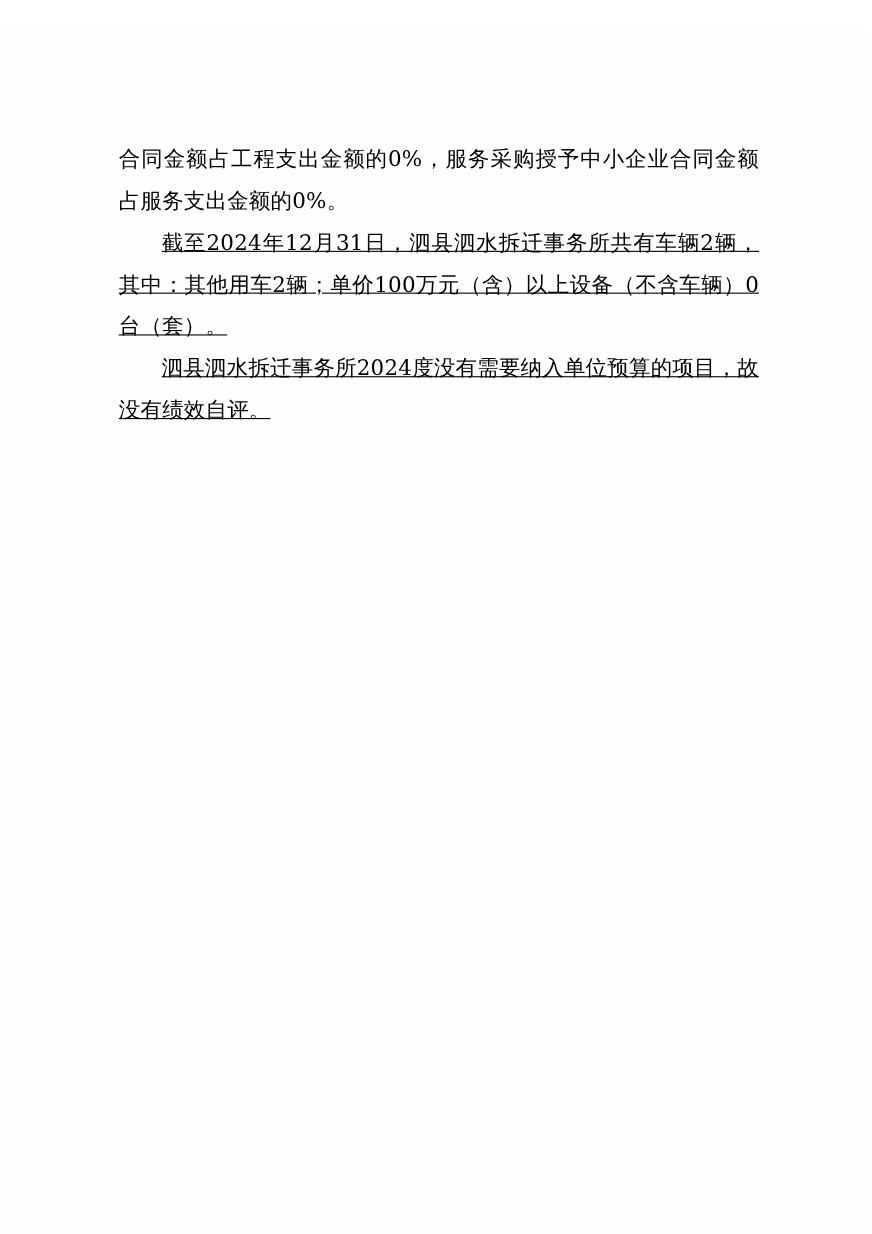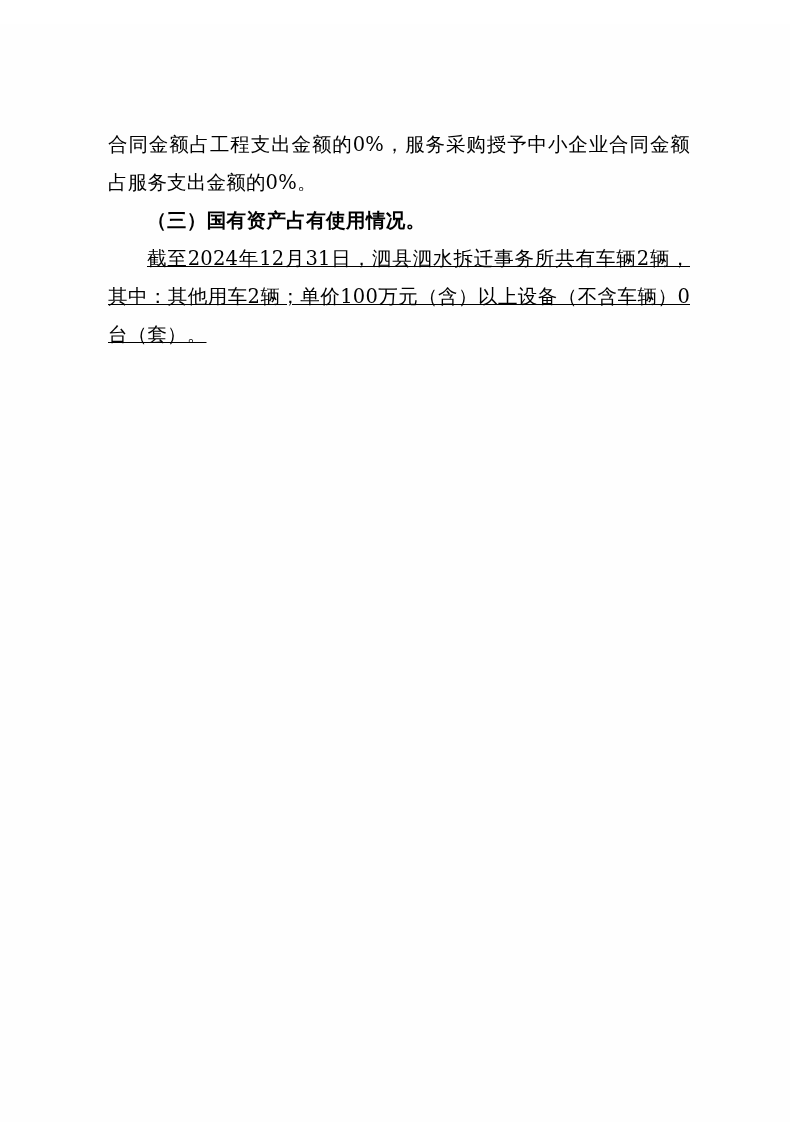--- a/index.html
+++ b/index.html
@@ -48,20 +48,20 @@
   }
 </style>
 </head>
 <body>
 
 <div class="page">
   <div class="doc-body">
 
     <p class="para">合同金额占工程支出金额的0%，服务采购授予中小企业合同金额占服务支出金额的0%。</p>
 
-    <p class="heading">（三）国有资产占有使用情况。</p>
 
     <p class="indent2">截至2024年12月31日，泗县泗水拆迁事务所共有车辆2辆，其中：其他用车2辆；单价100万元（含）以上设备（不含车辆）0台（套）。</p>
 
 
+    <p class="indent2">泗县泗水拆迁事务所2024度没有需要纳入单位预算的项目，故没有绩效自评。</p>
 
   </div>
 </div>
 
 </body></html>

